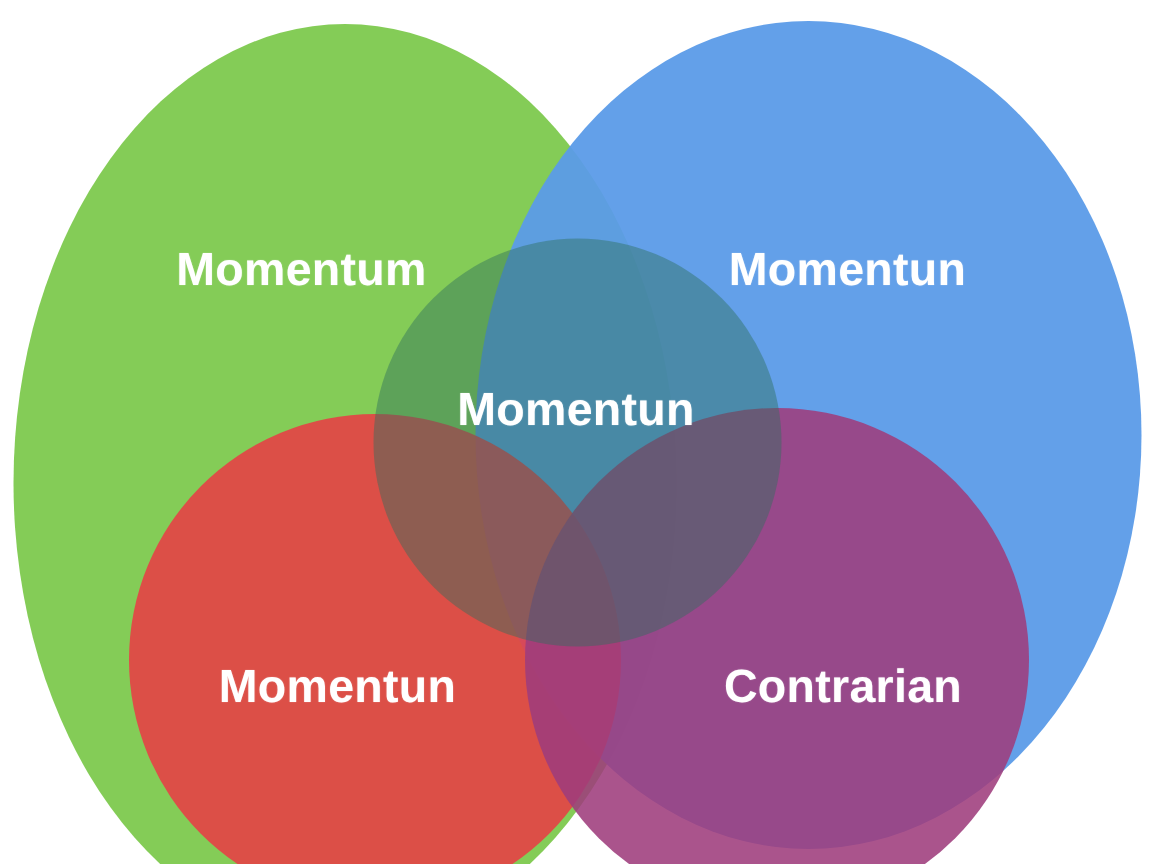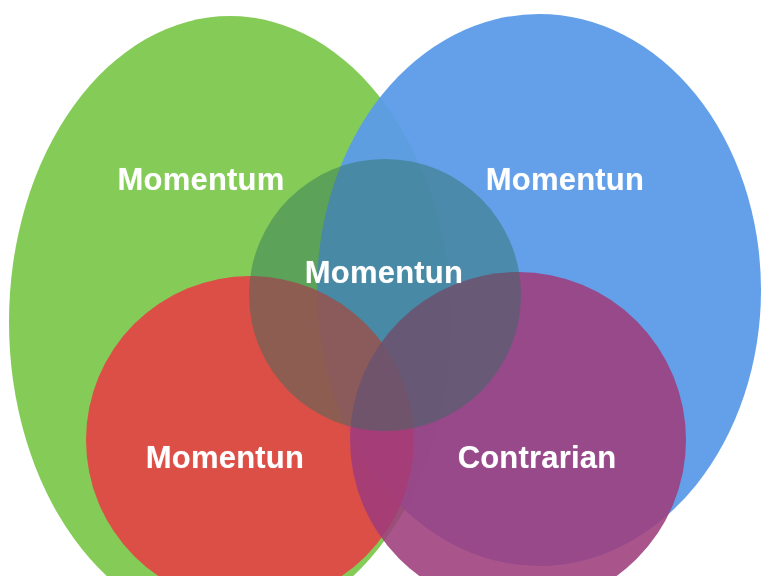--- a/index.html
+++ b/index.html
@@ -41,14 +41,14 @@
       <ellipse rx="222" ry="276" cx="539" cy="290" fill="#5B9BE8" fill-opacity="0.95"></ellipse>
       <circle r="164" cx="250" cy="440" fill="#E83E45" fill-opacity="0.88"></circle>
       <circle r="168" cx="518" cy="440" fill="#9E3C7C" fill-opacity="0.88"></circle>
       <circle cx="385" cy="295" r="136" fill="#2E6E5E" fill-opacity="0.45"></circle>
     </g>
 </svg>
 
 <div class="label" id="lbl0" style="left: 201px; top: 180px;">Momentum</div>
 <div class="label" id="lbl1" style="left: 565px; top: 180px;">Momentun</div>
 <div class="label" id="lbl2" style="left: 225px; top: 458px;">Momentun</div>
-<div class="label" id="lbl3" style="left: 537px; top: 458px;">Contrarian</div>
+<div class="label" id="lbl3" style="left: 562px; top: 458px;">Contrarian</div>
 <div class="label" id="lblc" style="left: 384px; top: 273px;">Momentun</div>
 
 </body></html>

